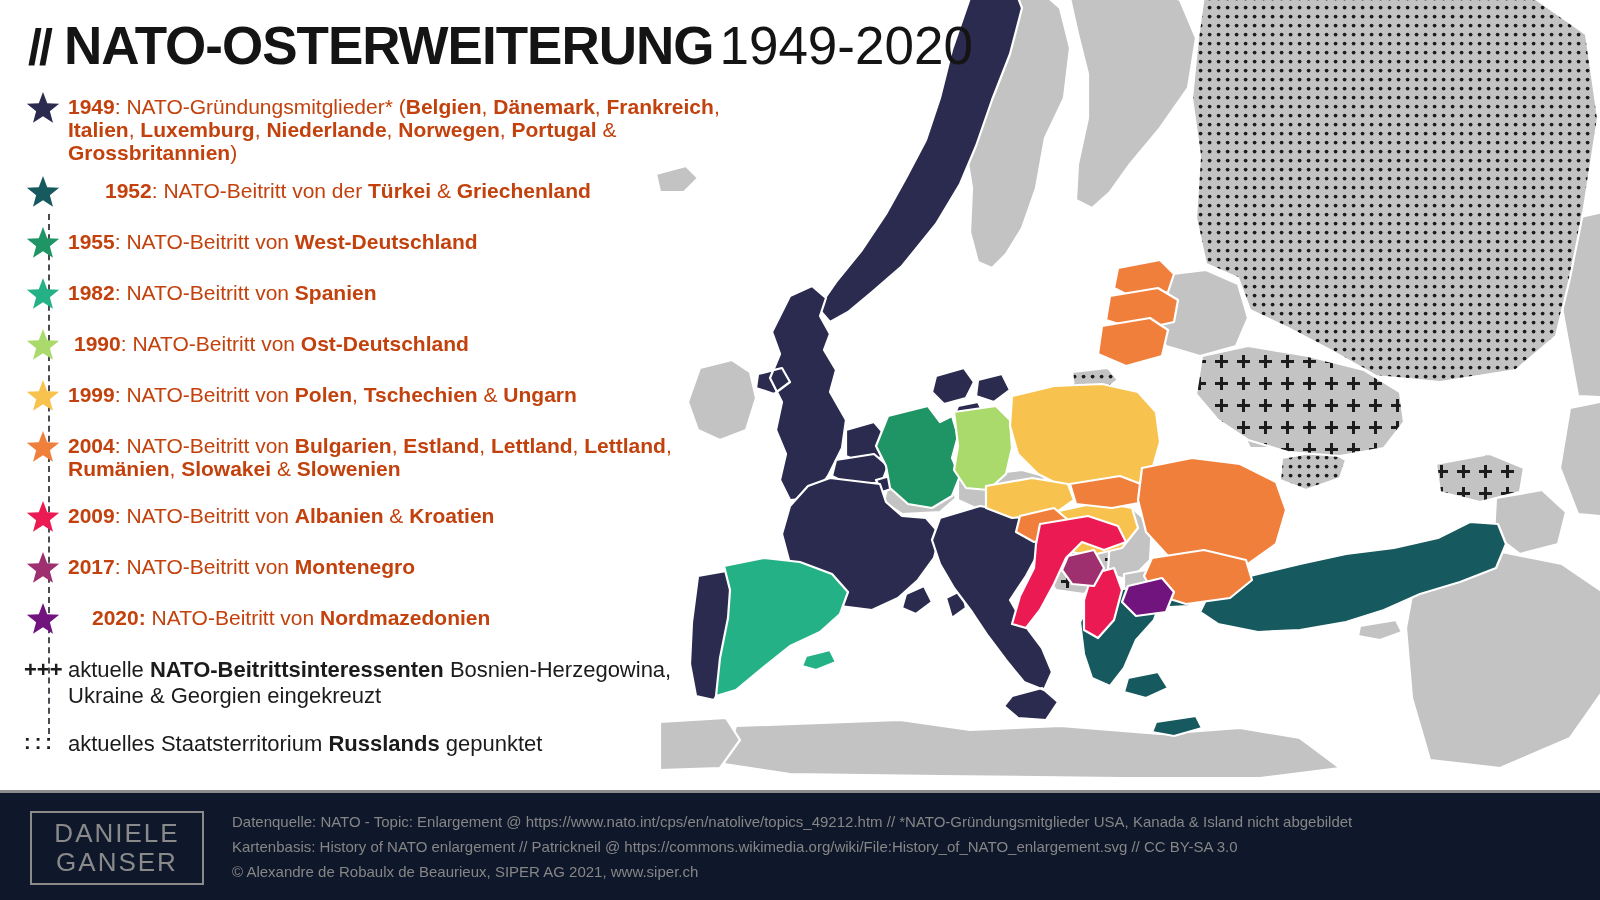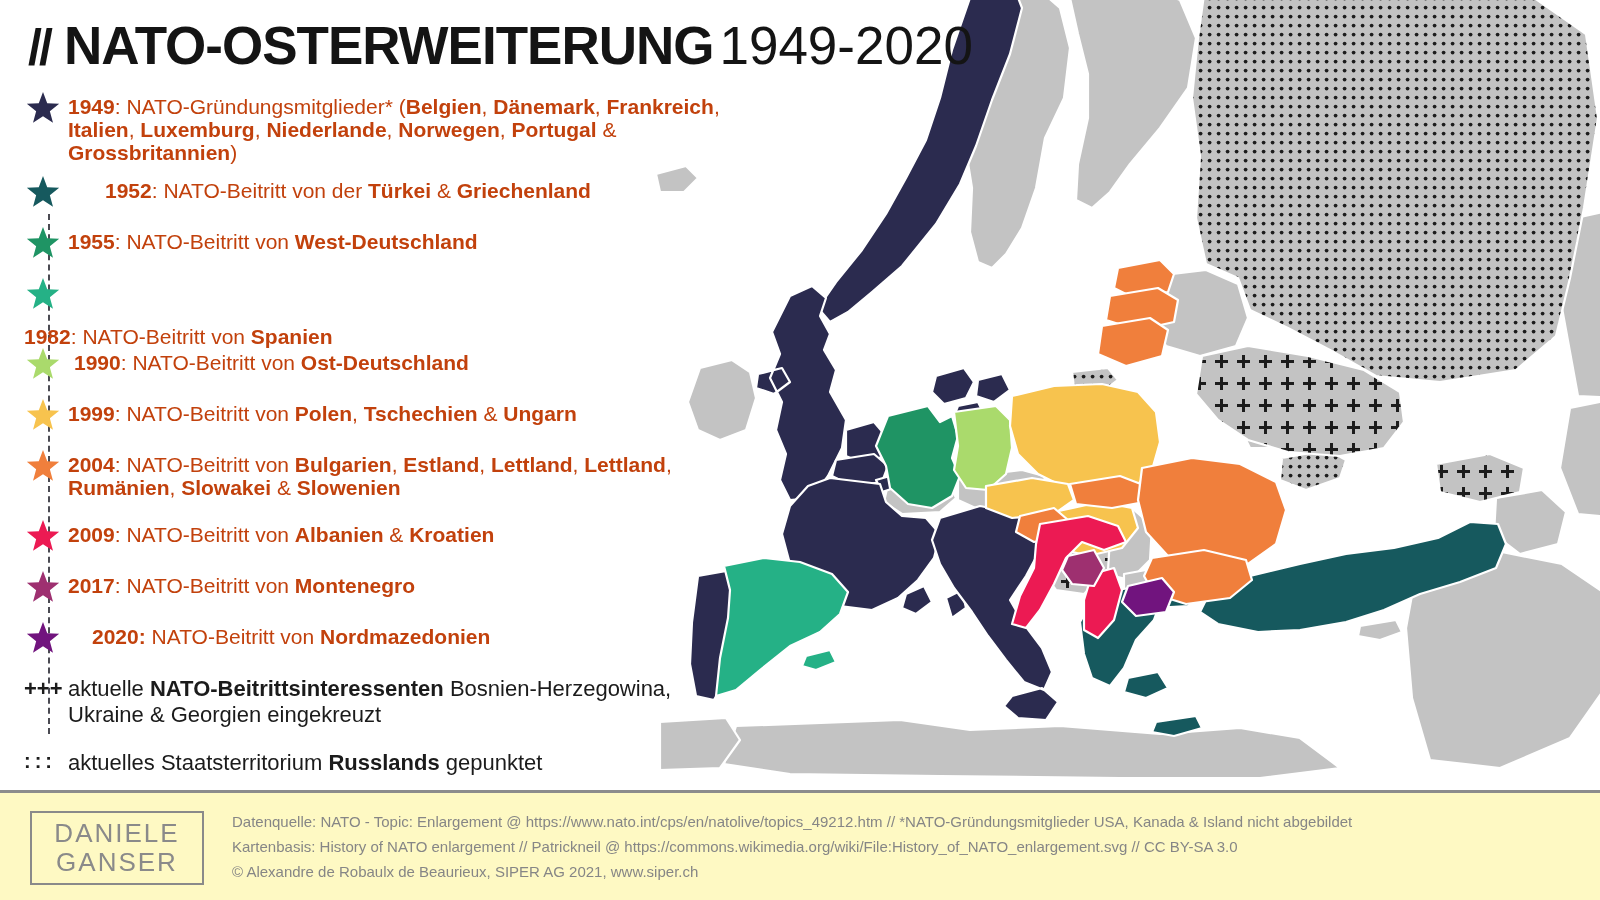--- a/index.html
+++ b/index.html
@@ -50,21 +50,21 @@
     flex:0 0 44px;width:44px;font-weight:bold;font-size:22px;
     color:#1b1b1b;letter-spacing:0px;padding-top:3px;
   }
   .note-mark.dots{letter-spacing:4px;font-size:20px;}
   .note-text{font-size:22px;line-height:25.5px;color:#1b1b1b;font-weight:300;padding-top:3px;}
   .note-text b{font-weight:bold;}
 
   
   #footer{
     position:absolute;left:0;top:790px;width:1600px;height:110px;
-    background:#fef9c3;border-top:3px solid #8c8c8c;
+    background:#0f172a;border-top:3px solid #8c8c8c;
     box-sizing:border-box;
   }
   #logo{
     position:absolute;left:30px;top:18px;width:170px;height:70px;
     border:2px solid #8a8a8a;
     display:flex;flex-direction:column;align-items:center;justify-content:center;
   }
   #logo div{
     color:#8a8a8a;font-size:26px;line-height:29px;letter-spacing:2px;font-weight:400;
   }
@@ -218,21 +218,21 @@
           <div class="leg-text"><span class="yr">1952</span>: <span>NATO-Beitritt von der </span><b>Türkei</b><span> &amp; </span><b>Griechenland</b></div>
         </div>
         <div class="leg-row" style="margin-bottom: 17px;">
           <div class="star-cell">
             <svg class="star" viewBox="0 0 34 34">
               <polygon points="17.00,0.00 21.23,11.18 33.17,11.75 23.85,19.22 26.99,30.75 17.00,24.20 7.01,30.75 10.15,19.22 0.83,11.75 12.77,11.18" fill="#1f9464"></polygon>
             </svg>
           </div>
           <div class="leg-text"><span class="yr">1955</span>: <span>NATO-Beitritt von </span><b>West-Deutschland</b></div>
         </div>
-        <div class="leg-row" style=" flex-direction: column;">
+        <div class="leg-row" style="margin-bottom: 17px;">
           <div class="star-cell">
             <svg class="star" viewBox="0 0 34 34">
               <polygon points="17.00,0.00 21.23,11.18 33.17,11.75 23.85,19.22 26.99,30.75 17.00,24.20 7.01,30.75 10.15,19.22 0.83,11.75 12.77,11.18" fill="#25b186"></polygon>
             </svg>
           </div>
           <div class="leg-text"><span class="yr">1982</span>: <span>NATO-Beitritt von </span><b>Spanien</b></div>
         </div>
         <div class="leg-row" style="margin-bottom: 17px; gap: 6px;">
           <div class="star-cell">
             <svg class="star" viewBox="0 0 34 34">

